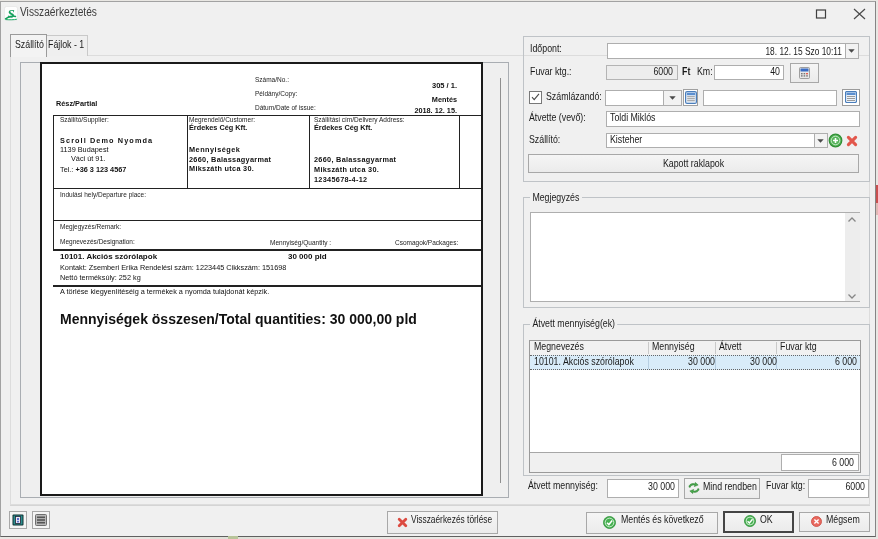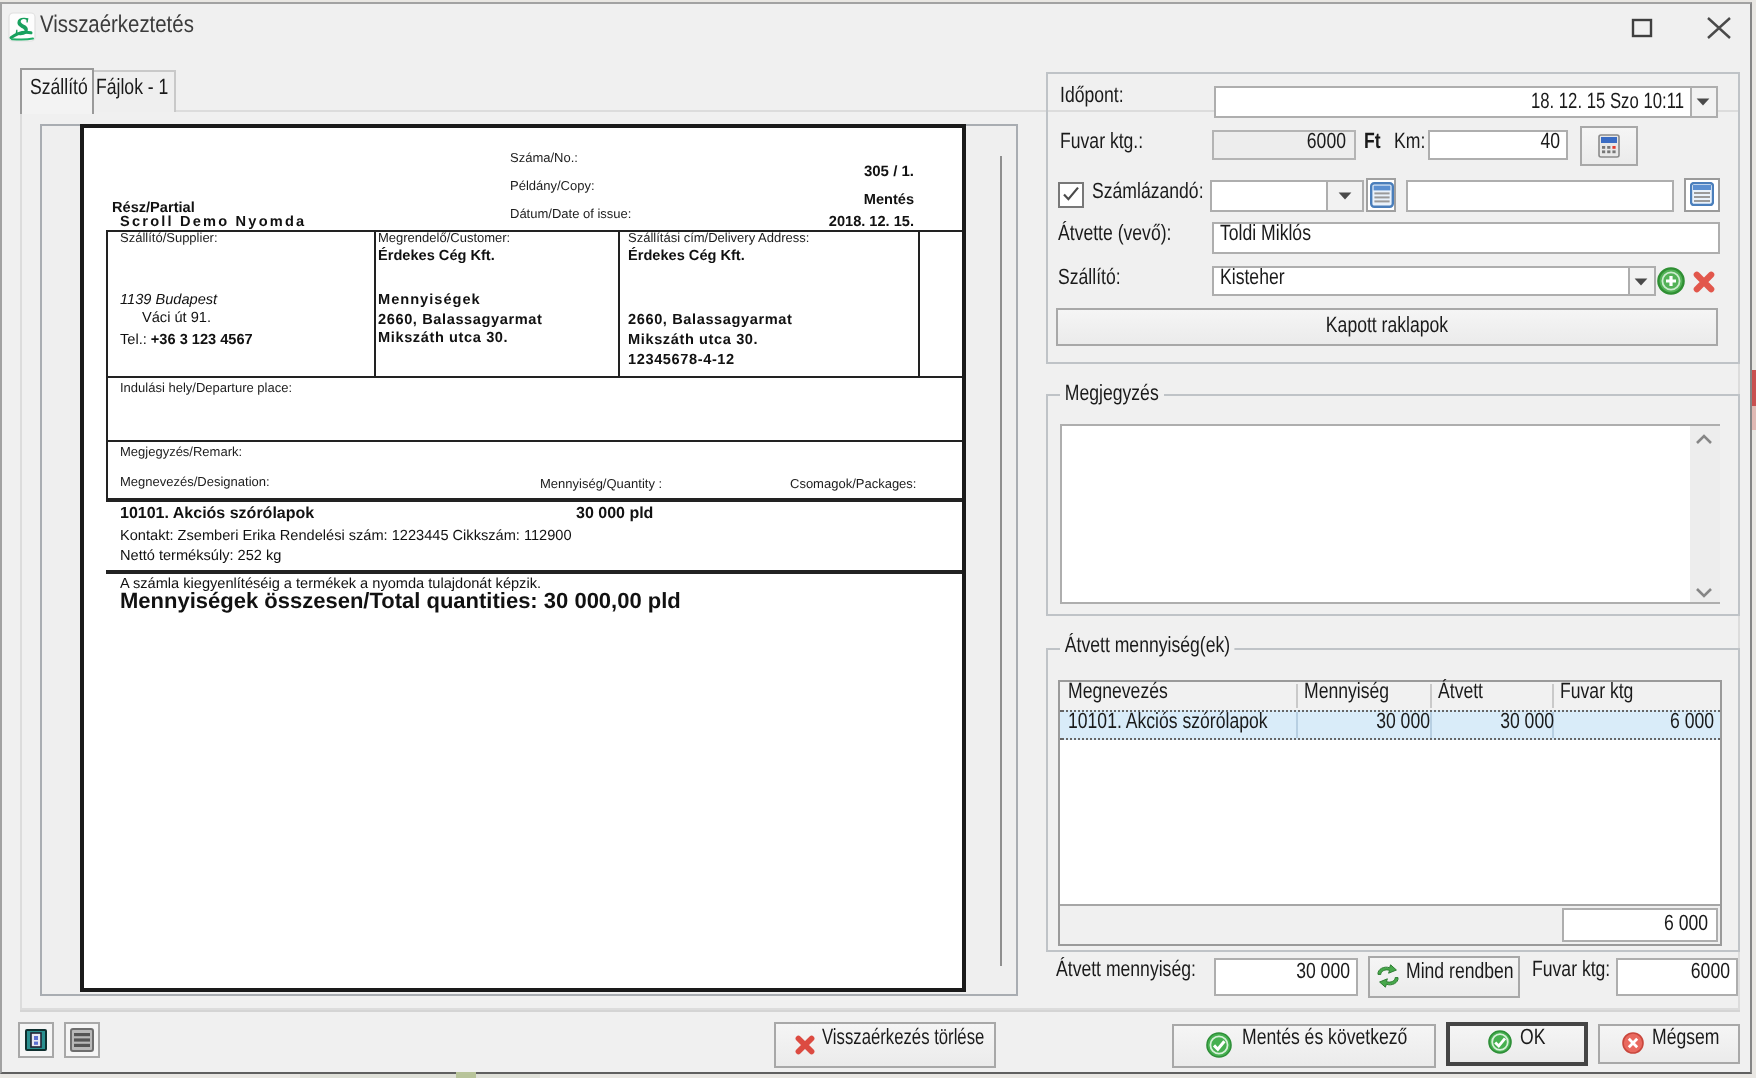--- a/index.html
+++ b/index.html
@@ -63,22 +63,22 @@
   <div class="abs dline" style="left:52px;top:186px;width:428px;height:1px;"></div>
   <div class="abs dline" style="left:52px;top:218px;width:428px;height:1px;"></div>
   <div class="abs dline" style="left:52px;top:247px;width:428px;height:2px;"></div>
   <div class="abs dline" style="left:52px;top:114px;width:1px;height:135px;"></div>
   <div class="abs dline" style="left:186px;top:114px;width:1px;height:72px;"></div>
   <div class="abs dline" style="left:308px;top:114px;width:1px;height:72px;"></div>
   <div class="abs dline" style="left:458px;top:114px;width:1px;height:72px;"></div>
   <div class="abs dline" style="left:52px;top:283px;width:428px;height:2px;"></div>
 
   <div class="abs doc6" style="left:59px;top:115px;">Szállító/Supplier:</div>
-  <div class="abs doc7b" style="left:59px;top:105px;letter-spacing:1.1px;">Scroll Demo Nyomda</div>
-  <div class="abs doc7" style="left:59px;top:144.3px;font-style:italic;">1139 Budapest</div>
+  <div class="abs doc7b" style="left:59px;top:135px;letter-spacing:1.1px;">Scroll Demo Nyomda</div>
+  <div class="abs doc7" style="left:59px;top:144.3px;">1139 Budapest</div>
   <div class="abs doc7" style="left:70px;top:153px;">Váci út 91.</div>
   <div class="abs doc7" style="left:59px;top:163.5px;">Tel.: <b>+36 3 123 4567</b></div>
 
   <div class="abs doc6" style="left:188px;top:115px;">Megrendelő/Customer:</div>
   <div class="abs doc7b" style="left:188px;top:121.8px;">Érdekes Cég Kft.</div>
   <div class="abs doc7b" style="left:188px;top:143.8px;letter-spacing:0.5px;">Mennyiségek</div>
   <div class="abs doc7b" style="left:188px;top:153.5px;letter-spacing:0.3px;">2660, Balassagyarmat</div>
   <div class="abs doc7b" style="left:188px;top:163px;letter-spacing:0.3px;">Mikszáth utca 30.</div>
 
   <div class="abs doc6" style="left:313px;top:115px;">Szállítási cím/Delivery Address:</div>
@@ -88,24 +88,24 @@
   <div class="abs doc7b" style="left:313px;top:174px;letter-spacing:0.3px;">12345678-4-12</div>
 
   <div class="abs doc6" style="left:59px;top:189.5px;">Indulási hely/Departure place:</div>
   <div class="abs doc6" style="left:59px;top:222px;">Megjegyzés/Remark:</div>
   <div class="abs doc6" style="left:59px;top:236.5px;">Megnevezés/Designation:</div>
   <div class="abs doc6" style="left:269px;top:237.5px;">Mennyiség/Quantity :</div>
   <div class="abs doc6" style="left:394px;top:237.5px;">Csomagok/Packages:</div>
 
   <div class="abs doc8b" style="left:59px;top:250.5px;">10101. Akciós szórólapok</div>
   <div class="abs doc8b" style="left:287px;top:250.5px;">30 000 pld</div>
-  <div class="abs doc7" style="left:59px;top:261.5px;">Kontakt: Zsemberi Erika Rendelési szám: 1223445 Cikkszám: 112900</div>
+  <div class="abs doc7" style="left:59px;top:261.5px;">Kontakt: Zsemberi Erika Rendelési szám: 1223445 Cikkszám: 151698</div>
   <div class="abs doc7" style="left:59px;top:271.5px;">Nettó terméksúly: 252 kg</div>
-  <div class="abs doc7" style="left:59px;top:285.8px;">A számla kiegyenlítéséig a termékek a nyomda tulajdonát képzik.</div>
-  <div class="abs doc8b" style="left:59px;top:294px;font-size:11px;">Mennyiségek összesen/Total quantities: 30 000,00 pld</div>
+  <div class="abs doc7" style="left:59px;top:285.8px;">A törlése kiegyenlítéséig a termékek a nyomda tulajdonát képzik.</div>
+  <div class="abs doc8b" style="left:59px;top:310px;font-size:14px;">Mennyiségek összesen/Total quantities: 30 000,00 pld</div>
 
   <div class="abs grp" style="left:522px;top:34px;width:347px;height:146px;"></div>
   <div class="t" style="left:529px;top:41.3px;">Időpont:</div>
   <div class="abs field" style="left:606px;top:41px;width:239px;height:16px;"></div>
   <div class="t tr" style="left:700px;top:43.5px;width:141px;transform:scaleX(0.76);">18. 12. 15 Szo 10:11</div>
   <div class="abs" style="left:844px;top:41px;width:14px;height:16px;background:#f2f2f2;border:1px solid #aeaeae;box-sizing:border-box;"></div>
   <svg class="abs" style="left:847px;top:47px" width="7" height="4" viewBox="0 0 7 4">
       <path d="M0.3 0.3 L3.5 3.7 L6.7 0.3 Z" fill="#4a4a4a"></path>
     </svg>
 

